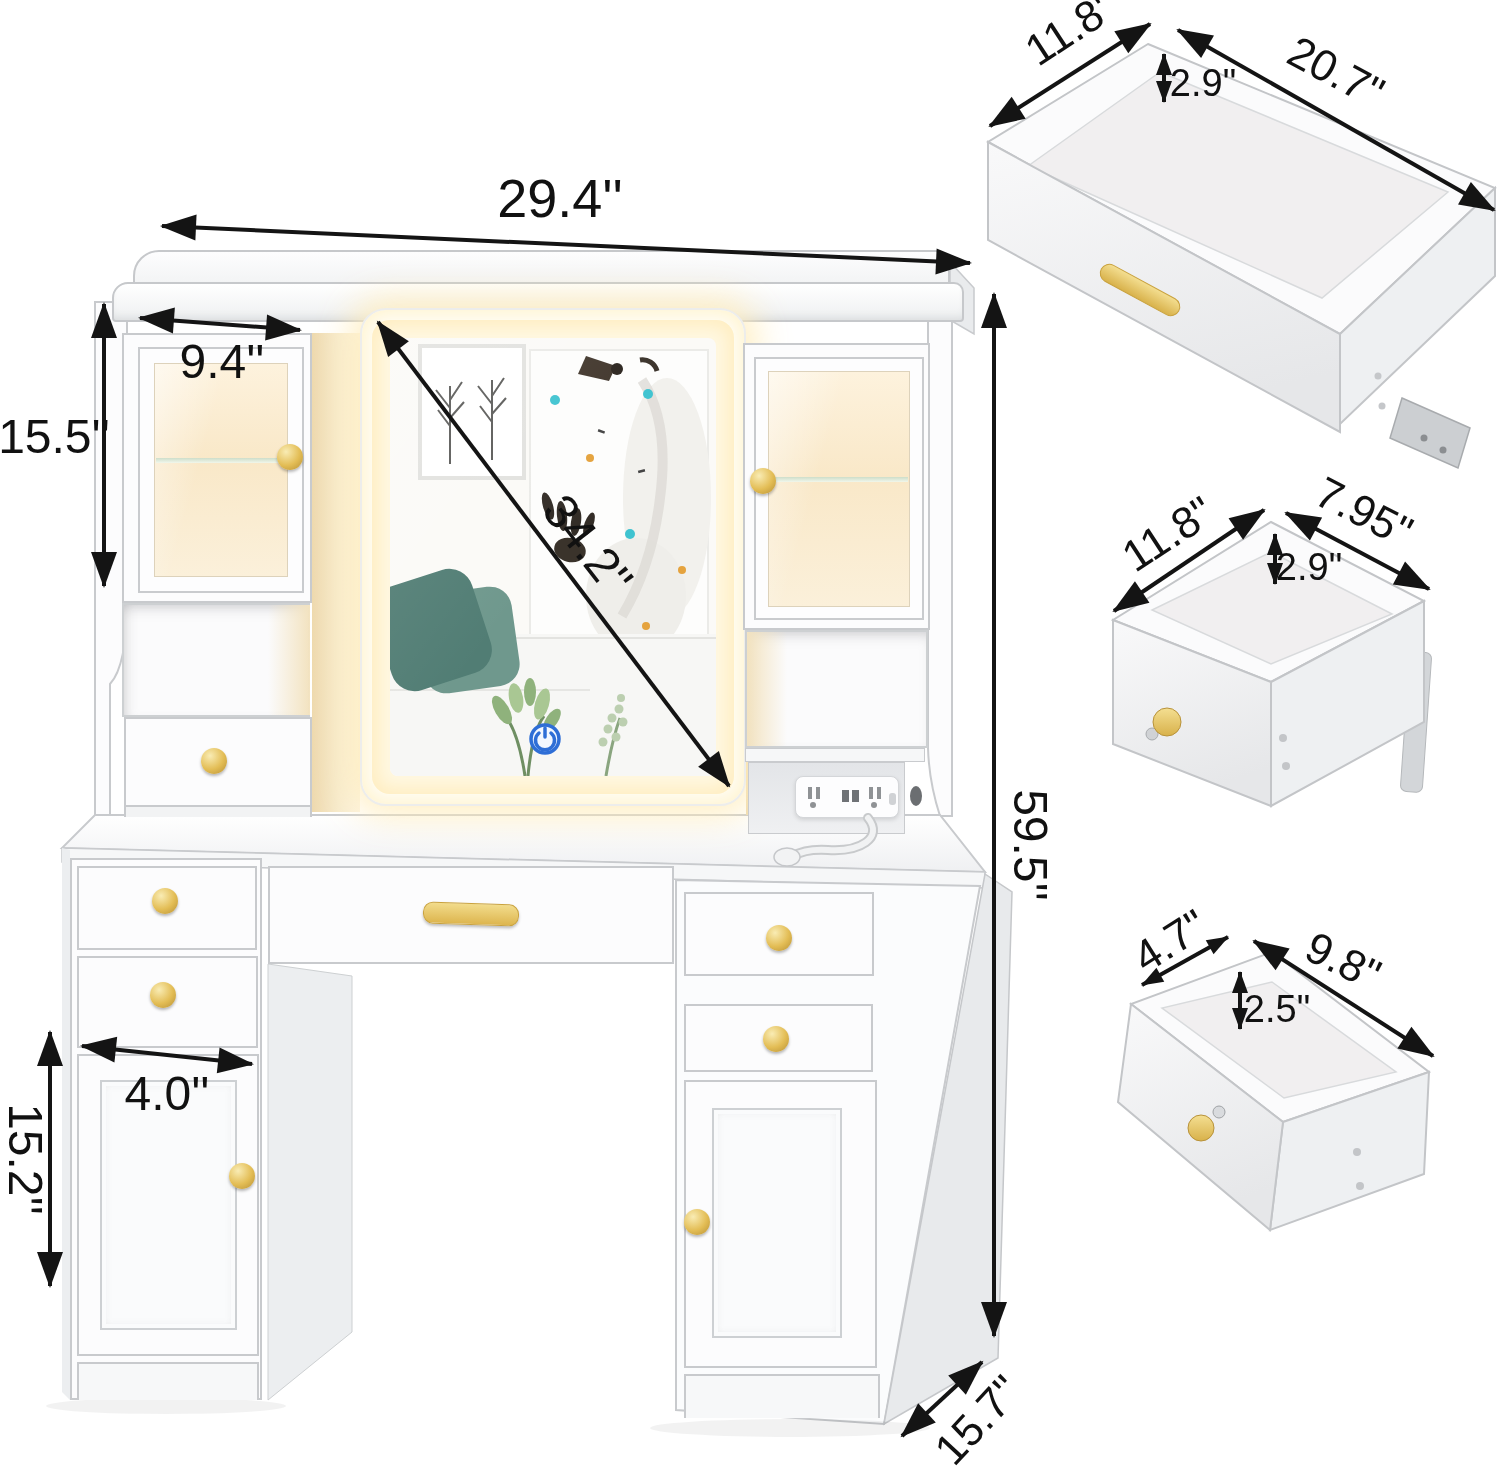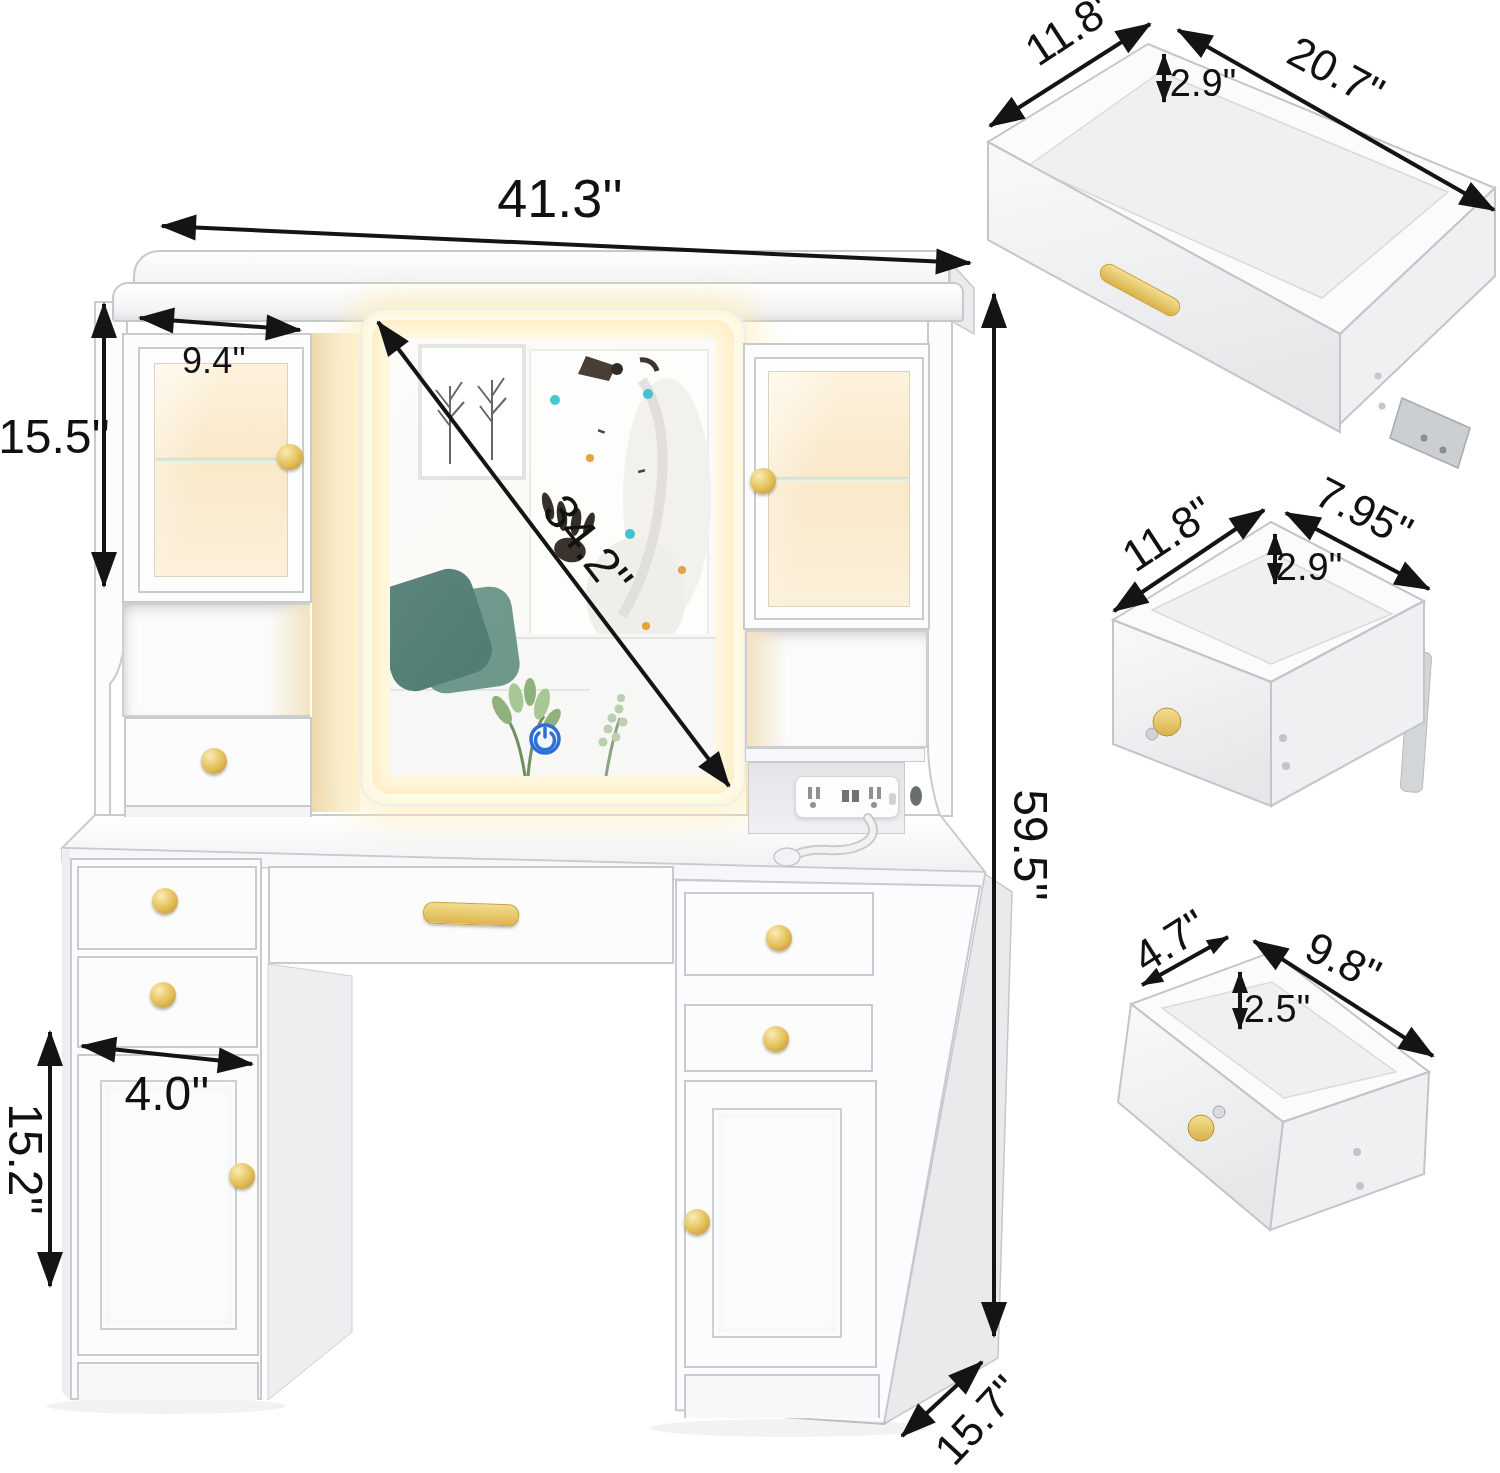--- a/index.html
+++ b/index.html
@@ -287,22 +287,22 @@
       <line x1="1164" y1="54" x2="1164" y2="102" marker-start="url(#mS)" marker-end="url(#mS)"></line>
       <line x1="1114" y1="611" x2="1264" y2="510" marker-start="url(#mA)" marker-end="url(#mA)"></line>
       <line x1="1286" y1="513" x2="1429" y2="589" marker-start="url(#mA)" marker-end="url(#mA)"></line>
       <line x1="1275" y1="534" x2="1275" y2="584" marker-start="url(#mS)" marker-end="url(#mS)"></line>
       <line x1="1142" y1="985" x2="1228" y2="937" marker-start="url(#mS)" marker-end="url(#mS)"></line>
       <line x1="1254" y1="941" x2="1433" y2="1056" marker-start="url(#mA)" marker-end="url(#mA)"></line>
       <line x1="1240" y1="972" x2="1240" y2="1029" marker-start="url(#mS)" marker-end="url(#mS)"></line>
     </g>
   </svg>
 
-  <div class="lbl" style="left:560px;top:198px;font-size:54px;transform:translate(-50%,-50%);z-index:5">41.3''</div>
-  <div class="lbl" style="left:214px;top:361px;font-size:36px;transform:translate(-50%,-50%);z-index:5">9.4''</div>
+  <div class="lbl" style="left:560px;top:198px;font-size:54px;transform:translate(-50%,-50%);z-index:5">29.4''</div>
+  <div class="lbl" style="left:222px;top:361px;font-size:48px;transform:translate(-50%,-50%);z-index:5">9.4''</div>
   <div class="lbl" style="left:54px;top:436px;font-size:48px;transform:translate(-50%,-50%);z-index:5">15.5''</div>
   <div class="lbl" style="left:588px;top:545px;font-size:48px;transform:translate(-50%,-50%) rotate(52deg);z-index:5">34.2''</div>
   <div class="lbl" style="left:1030px;top:845px;font-size:48px;transform:translate(-50%,-50%) rotate(90deg);z-index:5">59.5''</div>
   <div class="lbl" style="left:167px;top:1093px;font-size:48px;transform:translate(-50%,-50%);z-index:5">4.0''</div>
   <div class="lbl" style="left:25px;top:1159px;font-size:48px;transform:translate(-50%,-50%) rotate(90deg);z-index:5">15.2''</div>
   <div class="lbl" style="left:978px;top:1420px;font-size:44px;transform:translate(-50%,-50%) rotate(-47deg);z-index:5">15.7''</div>
 
   <div class="lbl" style="left:1071px;top:28px;font-size:44px;transform:translate(-50%,-50%) rotate(-33deg);z-index:5">11.8"</div>
   <div class="lbl" style="left:1336px;top:72px;font-size:44px;transform:translate(-50%,-50%) rotate(28deg);z-index:5">20.7"</div>
   <div class="lbl" style="left:1203px;top:83px;font-size:38px;transform:translate(-50%,-50%);z-index:5">2.9"</div>

